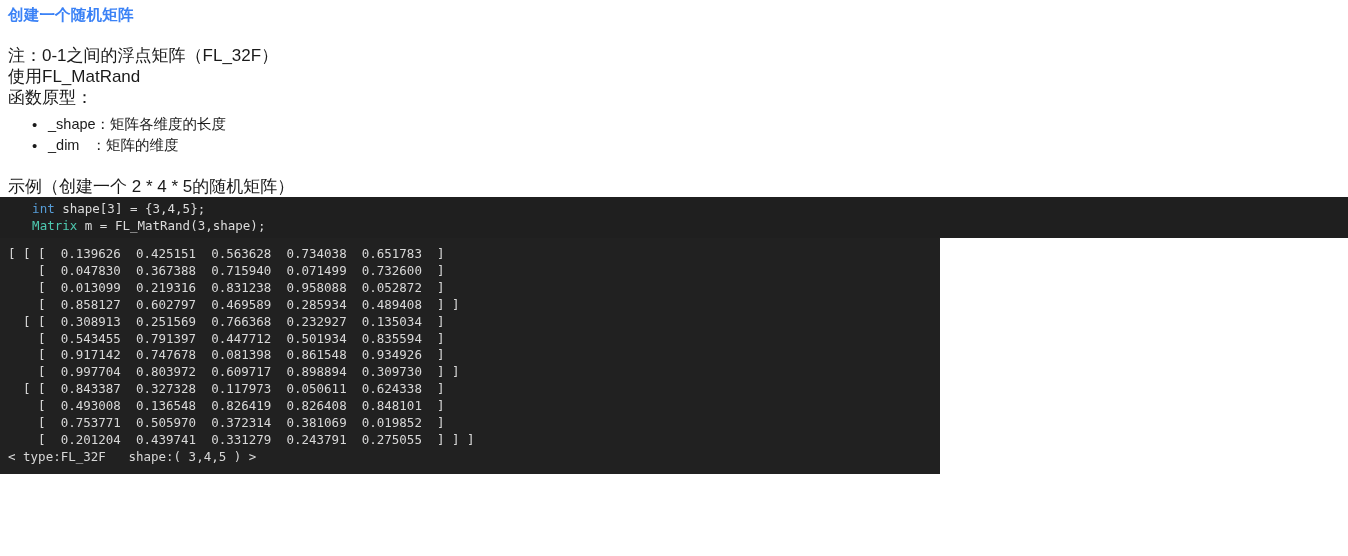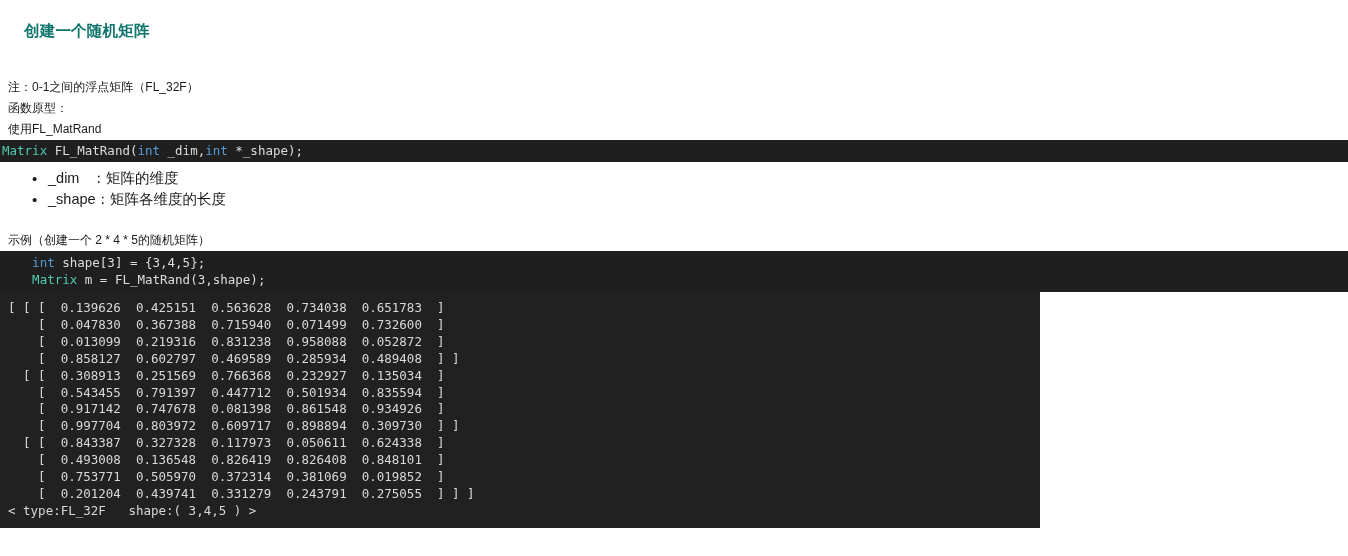--- a/index.html
+++ b/index.html
@@ -15,31 +15,31 @@
     font-family: "Liberation Sans", "DejaVu Sans", sans-serif;
     color: #24292e;
   }
   .page {
     position: relative;
     width: 1348px;
     height: 556px;
     background: #fff;
   }
   .doc-title {
-    margin: 16px;
+    margin: 0;
     padding: 5px 0 0 8px;
     font-size: 15.5px;
     font-weight: bold;
-    color: #0f766e;
+    color: #3b82f6;
     letter-spacing: 0.2px;
     line-height: 20px;
   }
   .para {
     padding-left: 8px;
-    font-size: 12px;
+    font-size: 17px;
     line-height: 21px;
     color: #1a1a1a;
     white-space: pre;
   }
   .gap-lg { height: 20px; }
   .gap-sm { height: 6px; }
 
   
   .codeblock {
     background: #1f1f1f;
@@ -75,21 +75,21 @@
     content: "\2022";
     position: absolute;
     left: -16px;
     top: 0;
     font-size: 15px;
     color: #1a1a1a;
   }
 
   
   .console {
-    width: 1040px;
+    width: 940px;
     background: #212121;
     color: #d8d8d8;
     font-family: "DejaVu Sans Mono", "Liberation Mono", monospace;
     font-size: 12.5px;
     line-height: 16.9px;
     padding: 8px 0 8px 8px;
     white-space: pre;
     overflow: hidden;
   }
   .console .row { display: block; }
@@ -98,31 +98,30 @@
 </head>
 <body>
 
 <div class="page">
 
   <h1 class="doc-title">创建一个随机矩阵</h1>
 
   <div class="gap-lg"></div>
 
   <div class="para">注：0-1之间的浮点矩阵（FL_32F）</div>
+  <div class="para">使用FL_MatRand</div>
   <div class="para">函数原型：</div>
-  <div class="para">使用FL_MatRand</div>
 
-  <div class="codeblock cb-full"><span class="tok-type">Matrix</span><span class="tok-plain"> FL_MatRand(</span><span class="tok-kw">int</span><span class="tok-plain"> _dim,</span><span class="tok-kw">int</span><span class="tok-plain"> *_shape);</span></div>
 
 
   <div class="gap-sm"></div>
 
   <ul class="params">
+    <li>_shape：矩阵各维度的长度</li>
     <li>_dim   ：矩阵的维度</li>
-    <li>_shape：矩阵各维度的长度</li>
   </ul>
 
   <div class="gap-lg"></div>
 
   <div class="para">示例（创建一个 2 * 4 * 5的随机矩阵）</div>
 
   <div class="codeblock cb-example"><span class="tok-plain">    </span><span class="tok-kw">int</span><span class="tok-plain"> shape[3] = {3,4,5};</span>
 <span class="tok-plain">    </span><span class="tok-type">Matrix</span><span class="tok-plain"> m = FL_MatRand(3,shape);</span></div>
 
 

